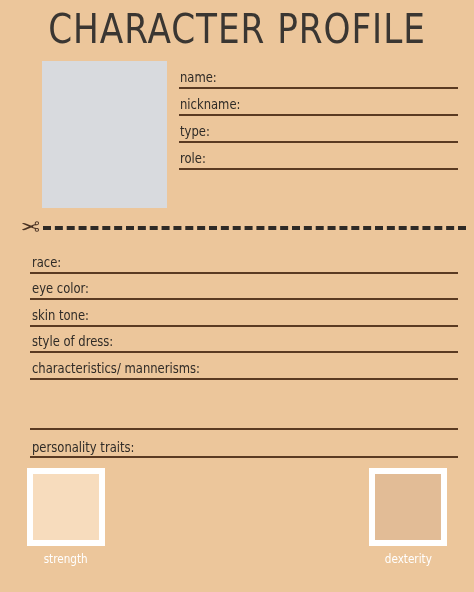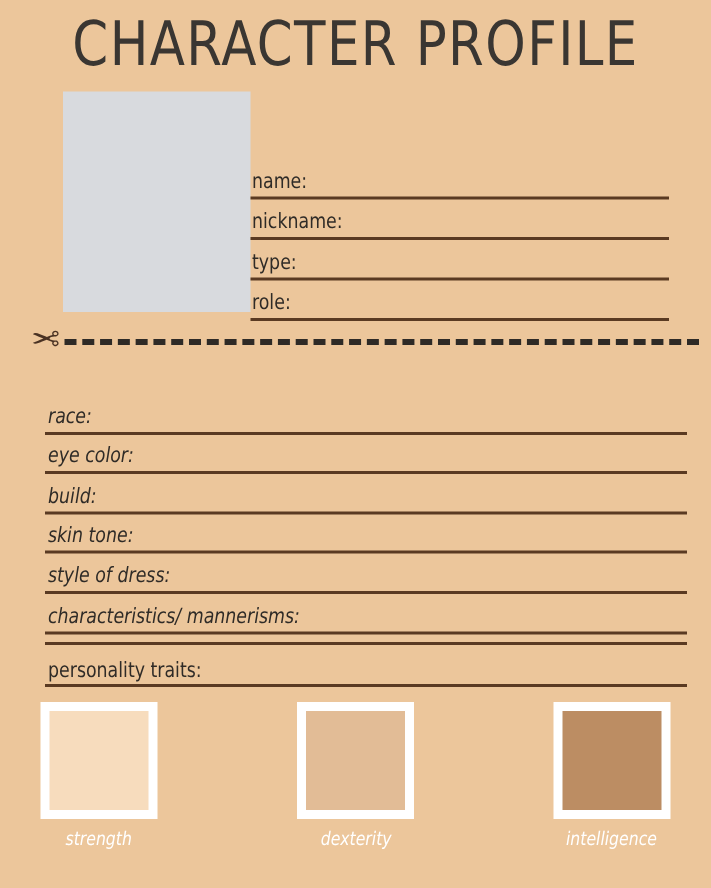--- a/index.html
+++ b/index.html
@@ -39,24 +39,23 @@
     left: 42px;
     top: 61px;
     width: 125px;
     height: 147px;
     background: #d8dade;
   }
 
   
   .top-fields {
     position: absolute;
-    left: 167px;
+    left: 179px;
     top: 62px;
     width: 279px;
-    margin-top: 44px;
   }
   .frow {
     position: relative;
     height: 25px;
     border-bottom: 2px solid #5a3a22;
   }
   .frow.last {
     border-bottom: none;
   }
   .flabel {
@@ -101,23 +100,22 @@
     top: 13px;
     right: 0;
     height: 0;
     border-top: 4px dashed #2e2a26;
   }
 
   
   .mid-fields {
     position: absolute;
     left: 30px;
-    top: 263px;
+    top: 247px;
     width: 428px;
-    font-style: italic;
   }
   .mrow {
     position: relative;
     height: 24.6px;
     border-bottom: 2px solid #5a3a22;
   }
   .mlabel {
     position: absolute;
     left: 2px;
     bottom: 2px;
@@ -161,21 +159,20 @@
     width: 420px;
     height: 110px;
     display: flex;
     justify-content: space-between;
   }
   .stat {
     width: 78px;
     display: flex;
     flex-direction: column;
     align-items: center;
-    font-style: italic;
   }
   .swatch-frame {
     width: 78px;
     height: 78px;
     background: #ffffff;
     padding: 6px;
     box-sizing: border-box;
   }
   .swatch {
     width: 100%;
@@ -219,23 +216,20 @@
 </div>
 
 <div class="mid-fields">
   <div class="mrow">
     <span class="mlabel">race:</span>
   </div>
   <div class="mrow">
     <span class="mlabel">eye color:</span>
   </div>
   <div class="mrow">
-    <span class="mlabel">build:</span>
-  </div>
-  <div class="mrow">
     <span class="mlabel">skin tone:</span>
   </div>
   <div class="mrow">
     <span class="mlabel">style of dress:</span>
   </div>
   <div class="mrow">
     <span class="mlabel">characteristics/ mannerisms:</span>
   </div>
 </div>
 
@@ -249,19 +243,13 @@
       <div class="swatch" style="background: rgb(247, 220, 189);"></div>
     </div>
     <div class="stat-label">strength</div>
   </div>
   <div class="stat">
     <div class="swatch-frame">
       <div class="swatch" style="background: rgb(226, 188, 150);"></div>
     </div>
     <div class="stat-label">dexterity</div>
   </div>
-  <div class="stat">
-    <div class="swatch-frame">
-      <div class="swatch" style="background: rgb(188, 141, 99);"></div>
-    </div>
-    <div class="stat-label">intelligence</div>
-  </div>
 </div>
 
 </body></html>

